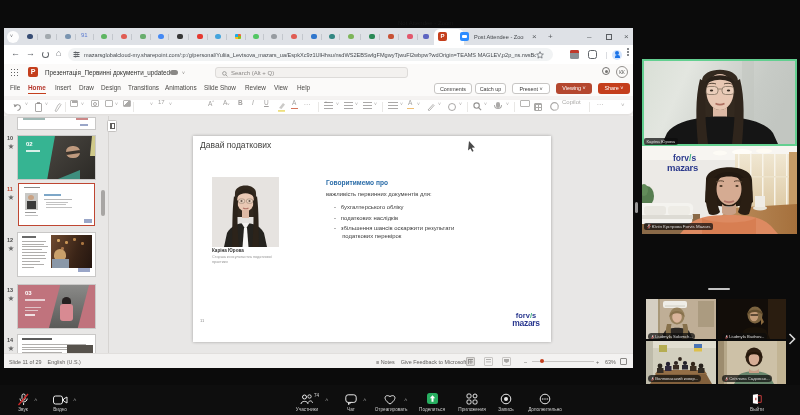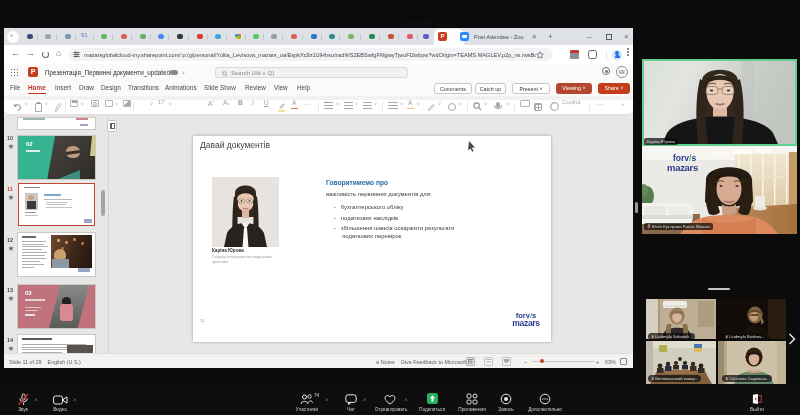--- a/index.html
+++ b/index.html
@@ -328,21 +328,21 @@
       <div class="tline" style="left:4px;top:11.5px;width:58px;"></div>
       <div class="tline" style="left:4px;top:14px;width:62px;"></div>
       <div class="tline" style="left:4px;top:16.5px;width:40px;"></div>
       <div style="position:absolute;left:49px;top:10px;width:26px;height:8px;background:#56524c;"></div>
     </div>
     <div style="position:absolute;left:97px;top:74px;width:4px;height:26px;background:#a8a6a4;border-radius:2px;"></div>
     <div style="position:absolute;left:103px;top:4px;width:10px;height:12px;background:#fff;border:0.5px solid #c4c2c0;border-radius:1.5px;"></div>
     <div style="position:absolute;left:105.5px;top:7px;width:5px;height:5.5px;border:1px solid #605e5c;"></div>
     <div style="position:absolute;left:107px;top:7px;width:1.2px;height:5.5px;background:#605e5c;"></div>
     <div id="slide">
-      <div style="position:absolute;left:7px;top:4px;font-size:8.5px;color:#3f3f3d;">Давай документів</div>
+      <div style="position:absolute;left:7px;top:4px;font-size:8.5px;color:#3f3f3d;">Давай податкових</div>
       <svg style="position:absolute;left:274px;top:5px;" width="9" height="11" viewBox="0 0 9 11">
             <path d="M2 0 L8 6.5 L4.8 6.7 L6.6 10 L5.2 10.7 L3.4 7.4 L1 9.5 Z" fill="#4a4a4a"></path>
           </svg>
       <div style="position:absolute;left:19px;top:41px;width:67px;height:70px;background:linear-gradient(160deg,#ece9e7,#d8d4d1);">
         <svg width="67" height="70" viewBox="0 0 67 70" style="filter:blur(0.3px);">
           <rect width="67" height="70" fill="#e6e3e0"></rect>
           <path d="M23 16 C23 6 44 6 44 16 L45 40 L22 40 Z" fill="#32281e"></path>
           <ellipse cx="33.5" cy="24" rx="8.5" ry="10.5" fill="#e9c8b4"></ellipse>
           <path d="M25 20 C25 10 42 10 42 20 C38 15 29 15 25 20 Z" fill="#2c231a"></path>
           <rect x="26.5" y="22" width="6.2" height="4.2" rx="1.8" fill="#ecd4c2" stroke="#8d7a69" stroke-width="0.6"></rect>

